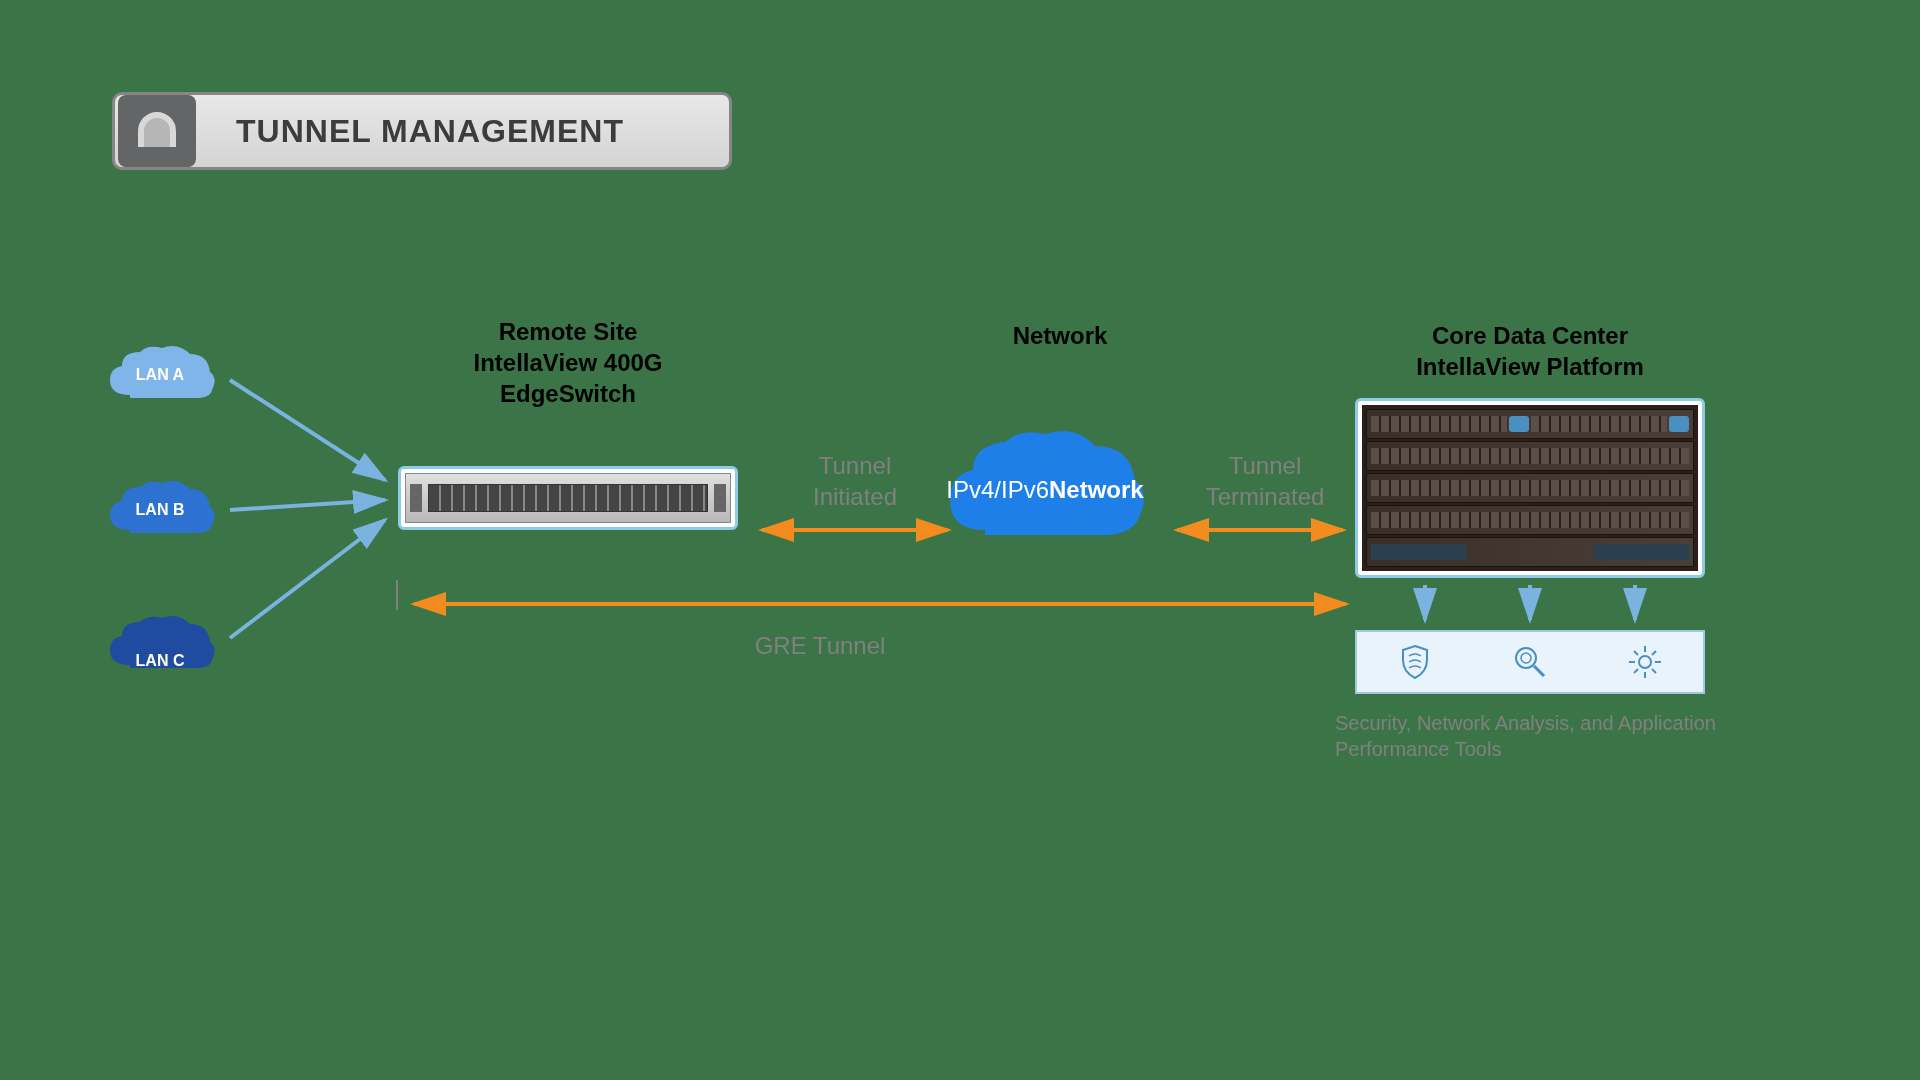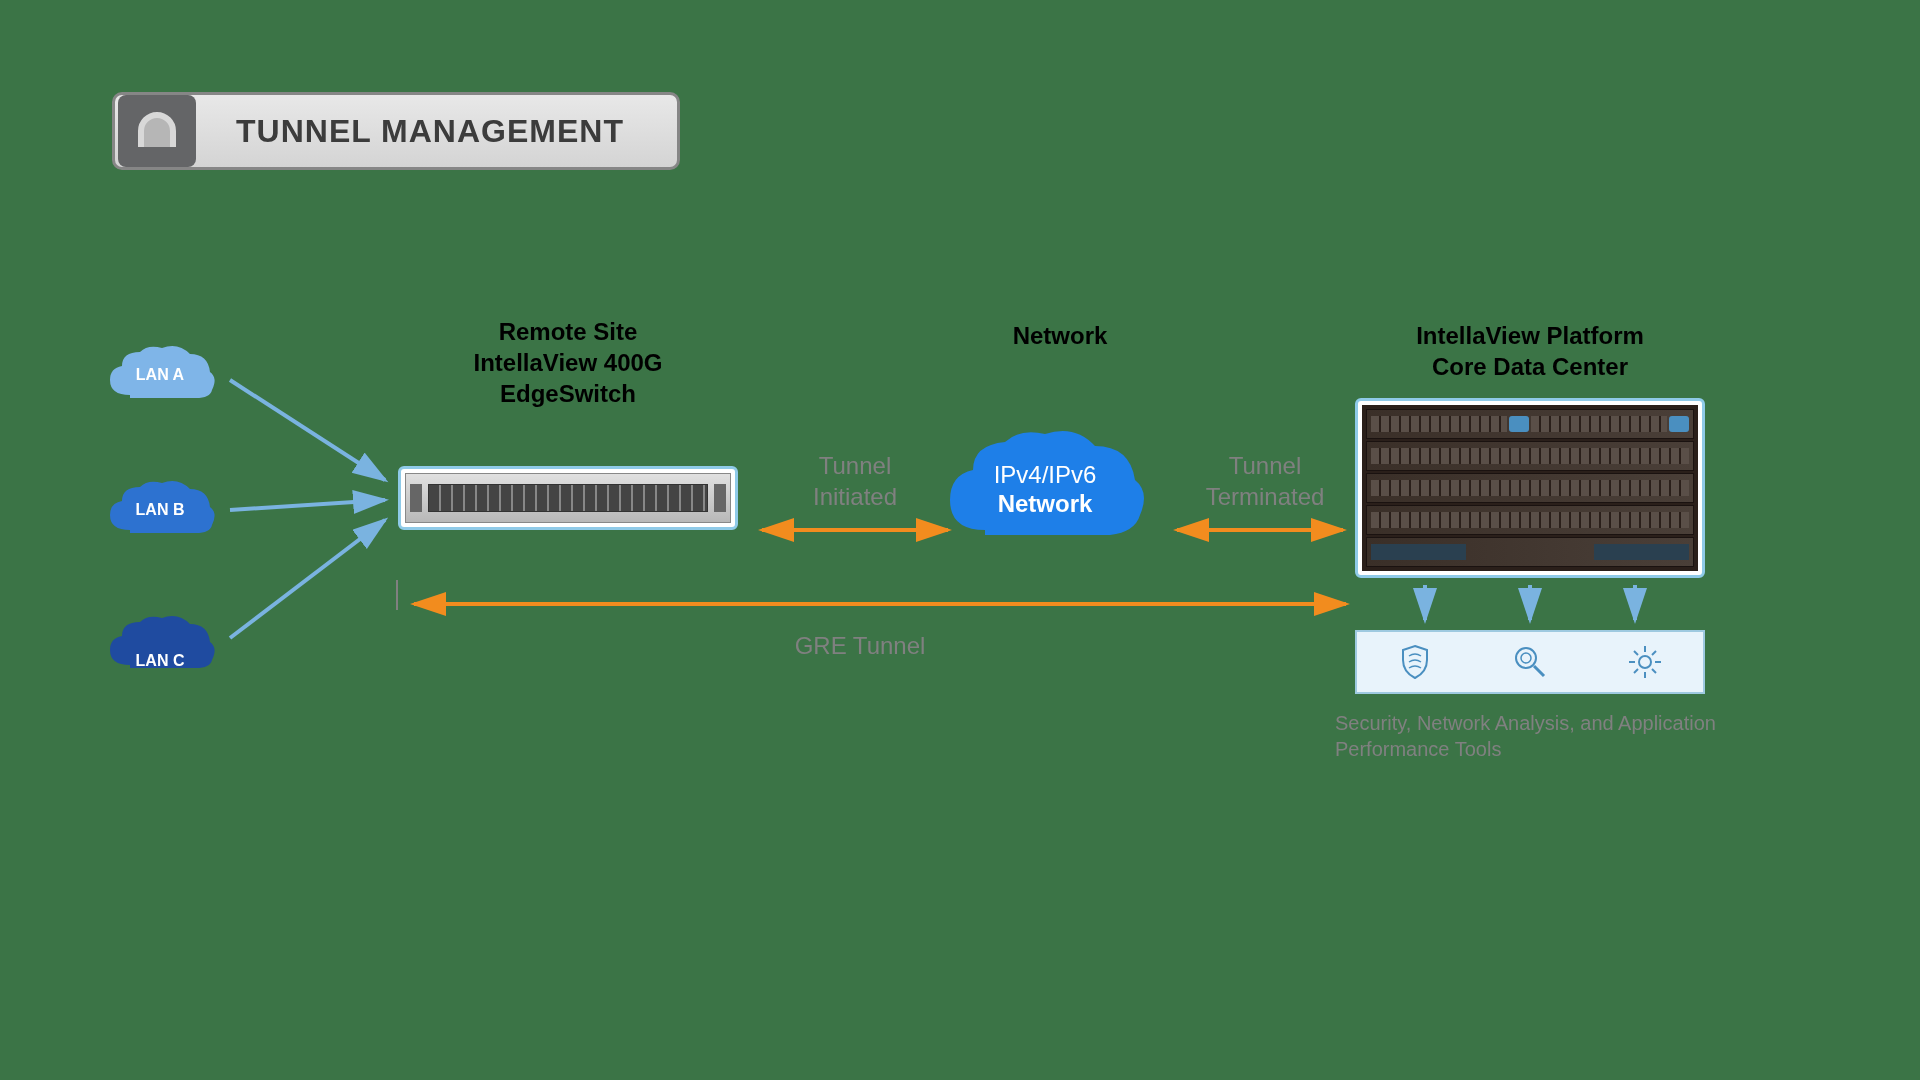--- a/index.html
+++ b/index.html
@@ -8,21 +8,21 @@
     height: 1080px;
     background: #3b7446;
     font-family: 'Segoe UI', Arial, sans-serif;
     position: relative;
     overflow: hidden;
   }
   .title-bar {
     position: absolute;
     top: 92px;
     left: 112px;
-    width: 568px;
+    width: 620px;
     height: 78px;
     background: linear-gradient(to bottom, #e8e8e8, #d4d4d4);
     border: 3px solid #868686;
     border-radius: 10px;
     display: flex;
     align-items: center;
   }
   .title-icon {
     width: 78px;
     height: 72px;
@@ -59,21 +59,21 @@
     width: 120px;
     height: 70px;
     font-size: 16px;
     color: #fff;
   }
   .cloud-network {
     width: 200px;
     height: 130px;
     font-size: 24px;
     color: #fff;
-    flex-direction: column;
+    flex-direction: row;
     line-height: 1.2;
   }
   .device-box {
     position: absolute;
     background: #fff;
     border: 3px solid #8fcae8;
     border-radius: 6px;
     padding: 4px;
   }
   .switch-box {
@@ -260,25 +260,25 @@
 </svg>
 
 <svg class="connector" style="top:520px; left:1165px;" width="190" height="20">
   <line x1="12" y1="10" x2="178" y2="10" stroke="#f28c1e" stroke-width="4" marker-start="url(#ah-o-l)" marker-end="url(#ah-o-r)"></line>
 </svg>
 
 <svg class="connector" style="top:594px; left:400px;" width="960" height="20">
   <line x1="14" y1="10" x2="946" y2="10" stroke="#f28c1e" stroke-width="4" marker-start="url(#ah-o-l)" marker-end="url(#ah-o-r)"></line>
 </svg>
 <div style="position:absolute; top:580px; left:396px; height:30px; border-left:2px solid #808080;"></div>
-<div class="tunnel-label" style="top:630px; left:760px; width:200px;">GRE Tunnel</div>
+<div class="tunnel-label" style="top:630px; left:720px; width:200px;">GRE Tunnel</div>
 
 <div class="section-label" style="top:320px; left:1355px; width:350px;">
+  <div>Core Data Center</div>
   <div>IntellaView Platform</div>
-  <div>Core Data Center</div>
 </div>
 
 <div class="device-box chassis-box">
   <div class="chassis-inner">
     <div class="chassis-row">
         <div class="chassis-ports"></div>
         <div style="width:20px;height:60%;background:#4a8fc0;border-radius:3px;"></div>
         <div class="chassis-ports"></div>
         <div style="width:20px;height:60%;background:#4a8fc0;border-radius:3px;"></div>
       </div>

